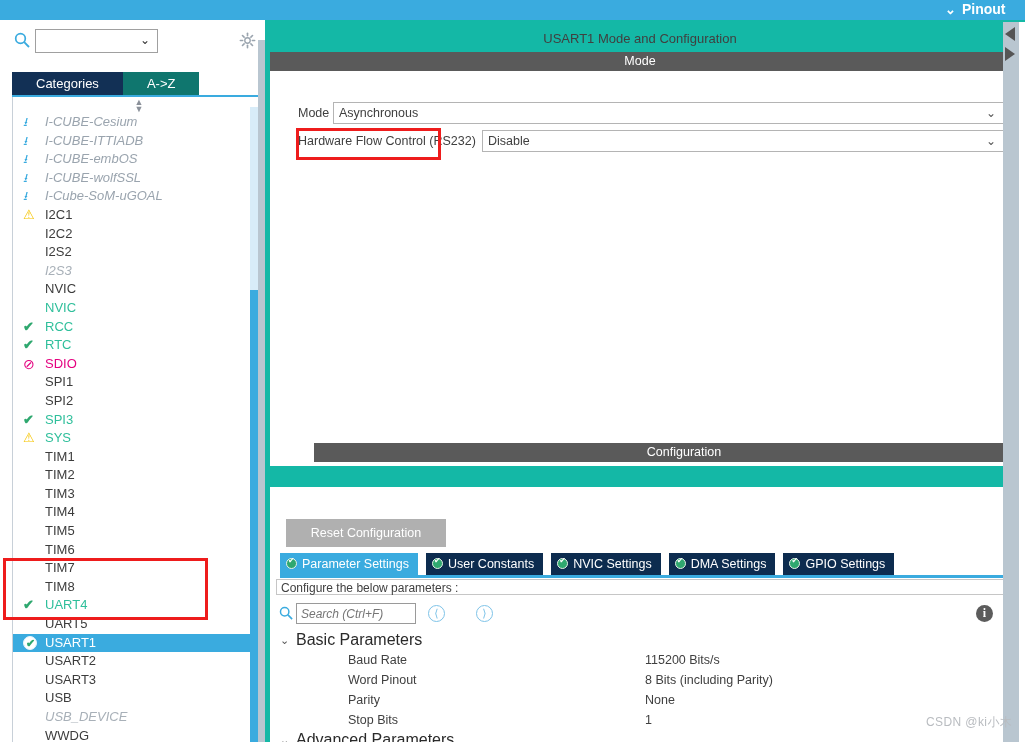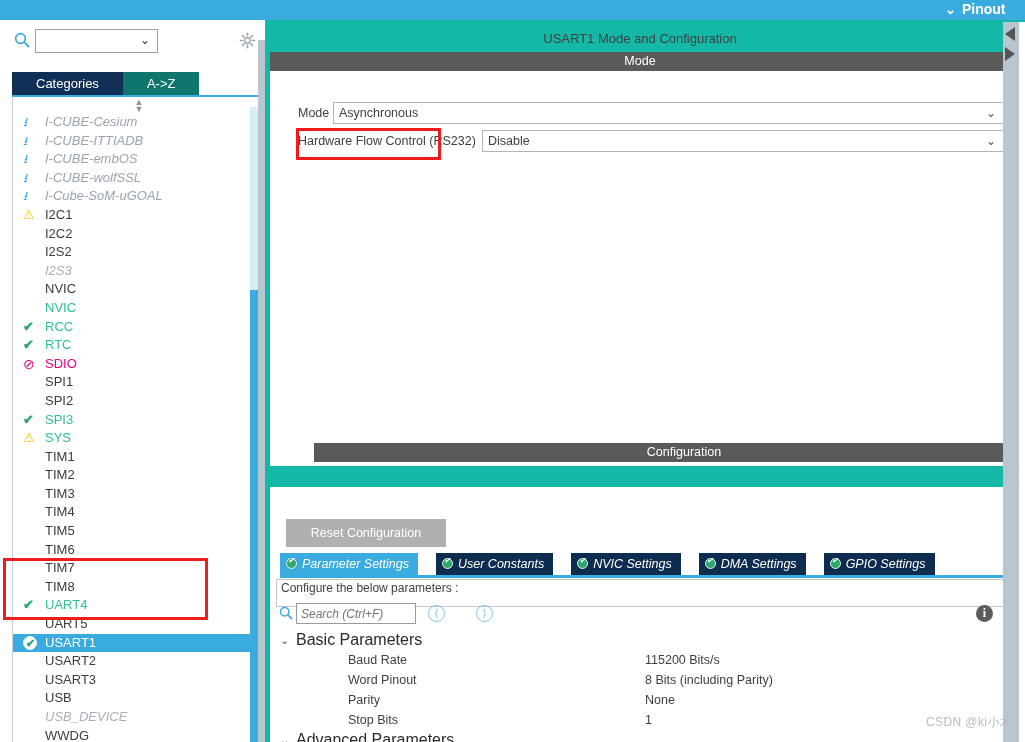--- a/index.html
+++ b/index.html
@@ -169,38 +169,38 @@
     position: absolute; left: 16px; top: 32px; width: 160px; height: 28px;
     background: #b0b0b0; color: #ffffff; border: none;
     font-size: 12.5px; font-family: "Liberation Sans", sans-serif;
   }
   .conf-tabs {
     position: absolute; left: 10px; top: 66px; height: 22px; white-space: nowrap;
   }
   .ctab {
     display: inline-block; height: 22px; line-height: 22px;
     padding: 0 9px 0 6px; font-size: 12.5px; color: #ffffff;
-    background: #0d2c4f; margin-right: 18px; vertical-align: top; font-style: italic;
+    background: #0d2c4f; margin-right: 8px; vertical-align: top;
   }
   .ctab.sel { background: #3aabdf; }
   .ctab .gc {
     display: inline-block; width: 11px; height: 11px; border-radius: 50%;
     background: #2fa86f; position: relative; top: 1px; margin-right: 5px;
     border: 1px solid #e8f2e8;
   }
   .ctab .gc::after {
     content: "\2714"; position: absolute; left: 1px; top: -4px;
     font-size: 8px; color: #ffffff; line-height: 11px;
   }
   .conf-tabs-underline {
     position: absolute; left: 10px; top: 88px; width: 730px; height: 3px;
     background: #3aabdf;
   }
   .conf-note {
-    position: absolute; left: 6px; top: 92px; width: 728px; height: 28px;
+    position: absolute; left: 6px; top: 92px; width: 728px; height: 16px;
     border: 1px solid #c6c6c6; background: #ffffff;
     font-size: 12px; color: #404040; line-height: 16px; padding-left: 4px;
   }
   .srow { position: absolute; left: 6px; top: 116px; width: 730px; height: 22px; }
   .smag { position: absolute; left: 3px; top: 3px; width: 14px; height: 14px; }
   .sinput {
     position: absolute; left: 20px; top: 0; width: 120px; height: 21px;
     border: 1px solid #9a9a9a; background: #ffffff;
     font-size: 12px; color: #9a9a9a; font-style: italic;
     padding-left: 4px; line-height: 19px; font-family: "Liberation Sans", sans-serif;

